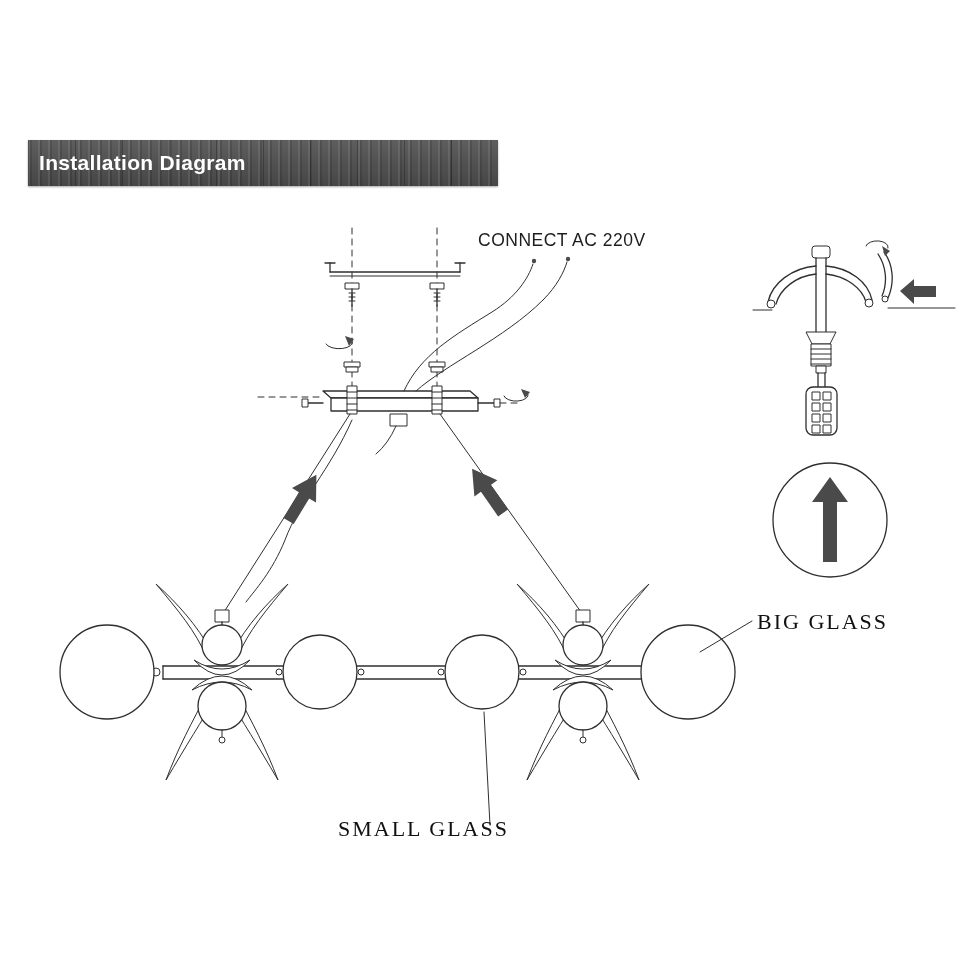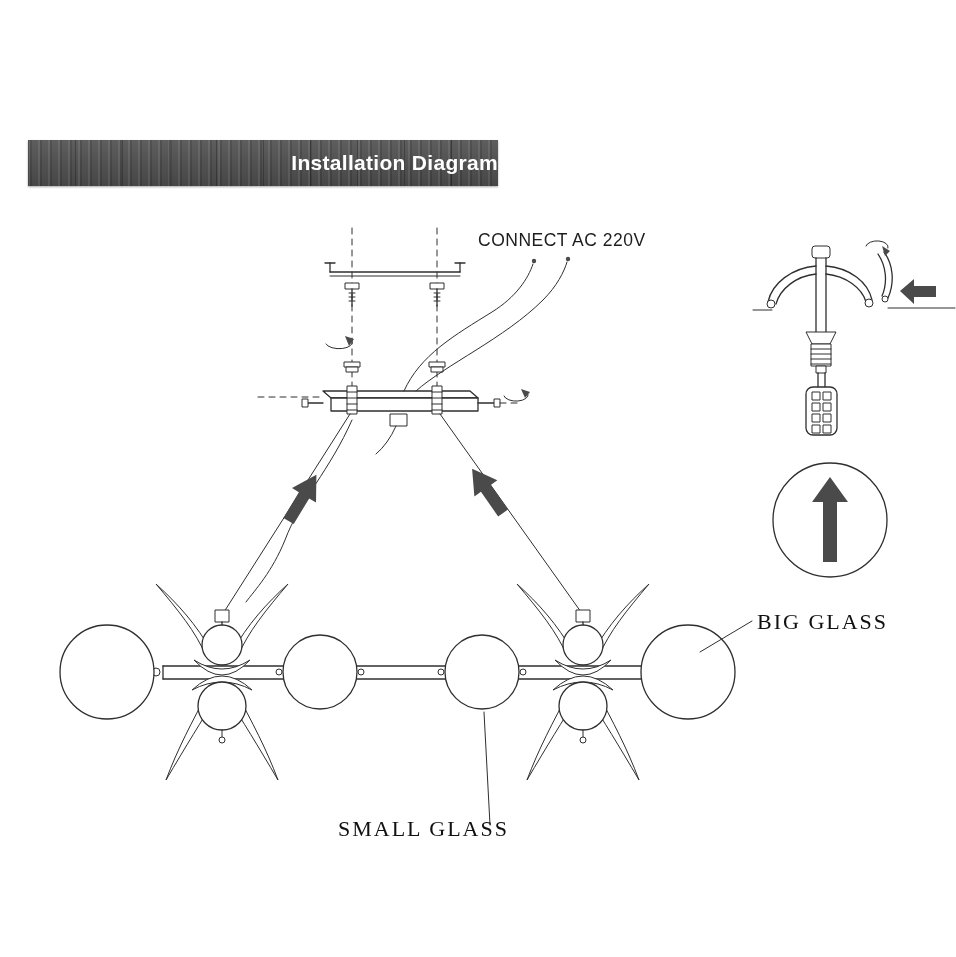--- a/index.html
+++ b/index.html
@@ -4,21 +4,21 @@
 <style>
   html,body{margin:0;padding:0;background:#ffffff;}
   .stage{position:relative;width:956px;height:957px;background:#ffffff;overflow:hidden;
          font-family:"Liberation Sans",sans-serif;}
   .banner{position:absolute;left:28px;top:140px;width:470px;height:46px;
           background-color:#4a4a4a;
           background-image:
             repeating-linear-gradient(90deg, rgba(255,255,255,0.10) 0 2px, rgba(0,0,0,0.10) 2px 4px, rgba(255,255,255,0.02) 4px 10px),
             repeating-linear-gradient(90deg, rgba(0,0,0,0.28) 0 1px, rgba(255,255,255,0.0) 1px 47px),
             linear-gradient(180deg,#5b5b5b,#424242);
-          box-shadow:0 1px 2px rgba(0,0,0,0.35);text-align:right;}
+          box-shadow:0 1px 2px rgba(0,0,0,0.35);}
   .banner span{display:block;line-height:46px;padding-left:11px;color:#ffffff;
                font-size:21px;font-weight:600;letter-spacing:0.3px;}
   svg{position:absolute;left:0;top:0;}
   .ln{stroke:#2f2f2f;stroke-width:1.3;fill:none;stroke-linecap:round;stroke-linejoin:round;}
   .thin{stroke-width:1;}
   .fillw{fill:#ffffff;stroke:#2f2f2f;stroke-width:1.3;stroke-linejoin:round;}
   .fillw.thin{stroke-width:1;}
   .dark{fill:#4a4a4a;stroke:none;}
   .dash{stroke-dasharray:6 5;}
   .label-sans{font-family:"Liberation Sans",sans-serif;font-size:17.5px;fill:#1d1d1d;letter-spacing:0.5px;}

